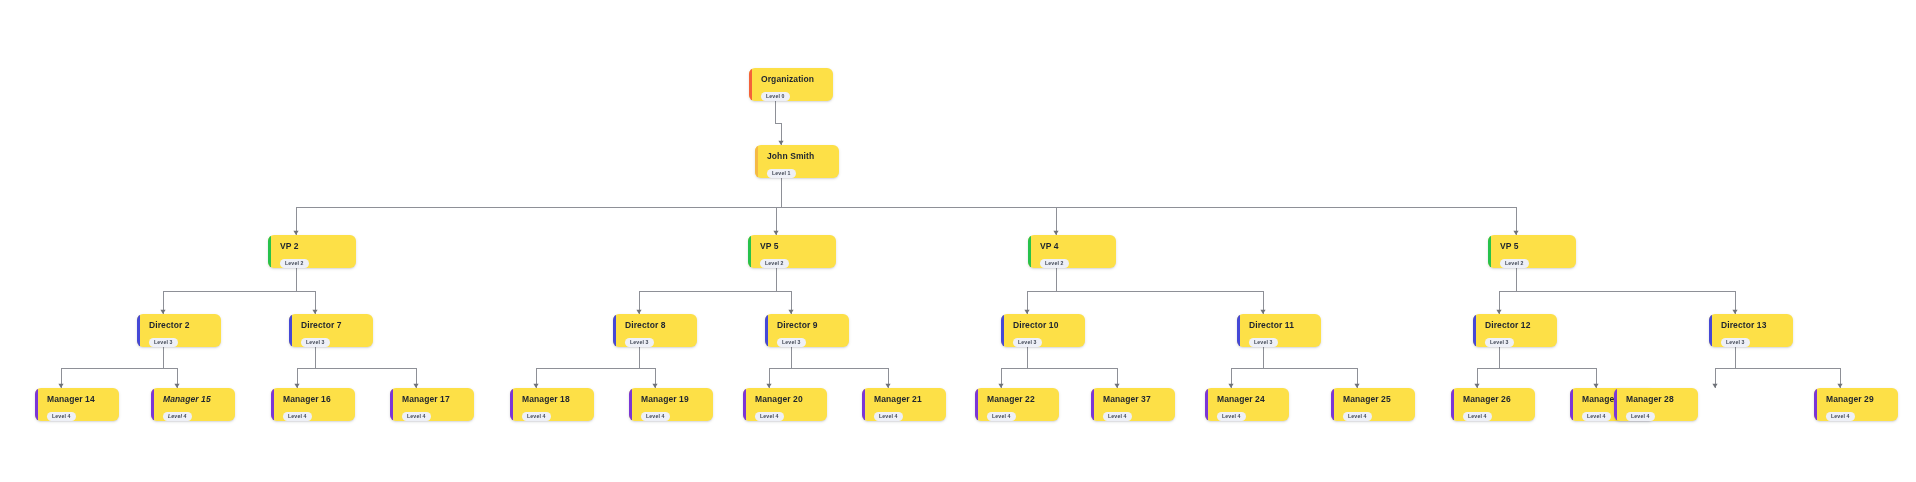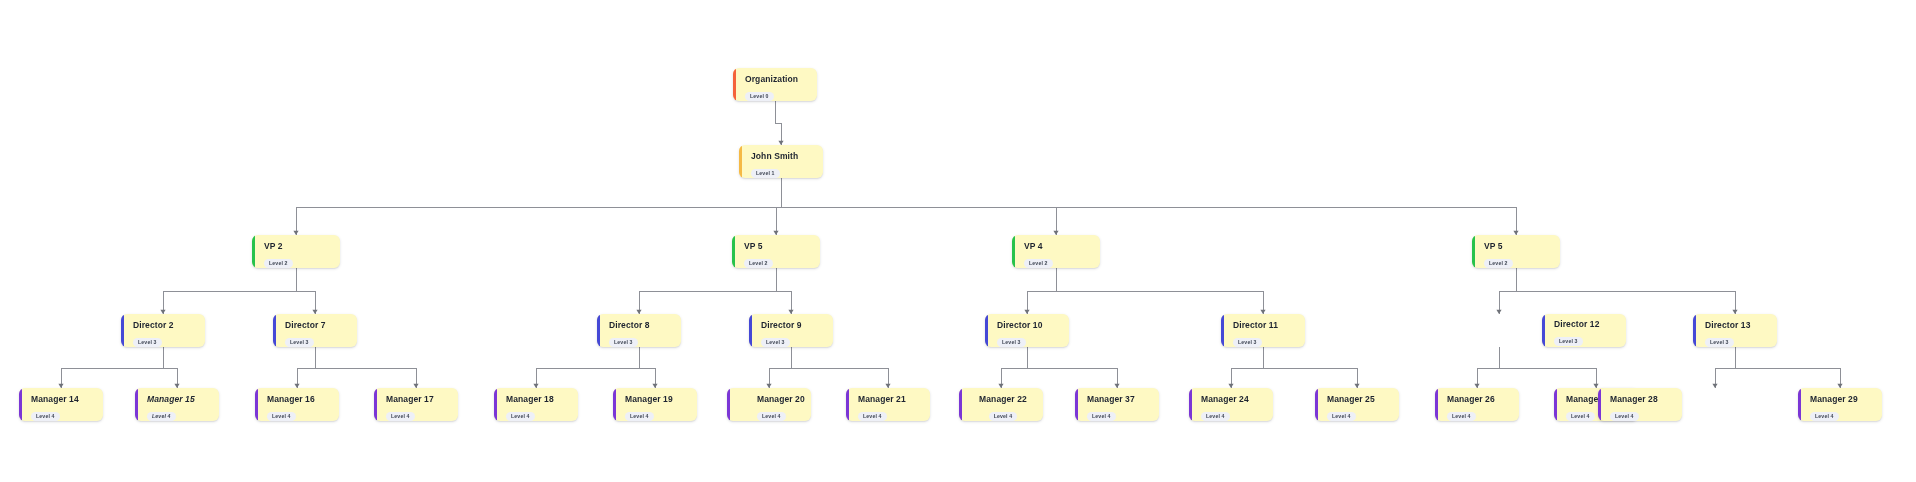--- a/index.html
+++ b/index.html
@@ -26,29 +26,30 @@
     position: absolute;
     left: 0; top: 0;
     width: 1916px;
     height: 482px;
     pointer-events: none;
   }
 
   
   .node {
     position: absolute;
-    background: #fef9c3;
+    background: #fde047;
     border-radius: 6px;
     box-shadow: 0 1px 3px rgba(15, 23, 42, 0.13),
                 0 1px 1px rgba(15, 23, 42, 0.06);
     overflow: hidden;
     display: flex;
     flex-direction: column;
     justify-content: flex-start;
     padding: 7px 0 0 0;
+    margin-left: 16px;
   }
 
   .node .accent {
     position: absolute;
     left: 0;
     top: 0;
     bottom: 0;
     width: 3px;
   }
 
@@ -214,21 +215,21 @@
         <div class="node-body"><div class="node-title">Director 9</div><span class="node-badge">Level 3</span></div>
       </div>
       <div class="node" style="left: 985px; top: 314px; width: 84px; height: 33px;">
         <span class="accent" style="background: rgb(69, 72, 214);"></span>
         <div class="node-body"><div class="node-title">Director 10</div><span class="node-badge">Level 3</span></div>
       </div>
       <div class="node" style="left: 1221px; top: 314px; width: 84px; height: 33px;">
         <span class="accent" style="background: rgb(69, 72, 214);"></span>
         <div class="node-body"><div class="node-title">Director 11</div><span class="node-badge">Level 3</span></div>
       </div>
-      <div class="node" style="left: 1542px; top: 314px; width: 84px; height: 33px; justify-content: flex-end;">
+      <div class="node" style="left: 1457px; top: 314px; width: 84px; height: 33px;">
         <span class="accent" style="background: rgb(69, 72, 214);"></span>
         <div class="node-body"><div class="node-title">Director 12</div><span class="node-badge">Level 3</span></div>
       </div>
       <div class="node" style="left: 1693px; top: 314px; width: 84px; height: 33px;">
         <span class="accent" style="background: rgb(69, 72, 214);"></span>
         <div class="node-body"><div class="node-title">Director 13</div><span class="node-badge">Level 3</span></div>
       </div>
       <div class="node" style="left: 19px; top: 388px; width: 84px; height: 33px;">
         <span class="accent" style="background: rgb(123, 54, 214);"></span>
         <div class="node-body"><div class="node-title">Manager 14</div><span class="node-badge">Level 4</span></div>
@@ -246,29 +247,29 @@
         <div class="node-body"><div class="node-title">Manager 17</div><span class="node-badge">Level 4</span></div>
       </div>
       <div class="node" style="left: 494px; top: 388px; width: 84px; height: 33px;">
         <span class="accent" style="background: rgb(123, 54, 214);"></span>
         <div class="node-body"><div class="node-title">Manager 18</div><span class="node-badge">Level 4</span></div>
       </div>
       <div class="node" style="left: 613px; top: 388px; width: 84px; height: 33px;">
         <span class="accent" style="background: rgb(123, 54, 214);"></span>
         <div class="node-body"><div class="node-title">Manager 19</div><span class="node-badge">Level 4</span></div>
       </div>
-      <div class="node" style="left: 727px; top: 388px; width: 84px; height: 33px; padding-left: 18px;">
+      <div class="node" style="left: 727px; top: 388px; width: 84px; height: 33px;">
         <span class="accent" style="background: rgb(123, 54, 214);"></span>
         <div class="node-body"><div class="node-title">Manager 20</div><span class="node-badge">Level 4</span></div>
       </div>
       <div class="node" style="left: 846px; top: 388px; width: 84px; height: 33px;">
         <span class="accent" style="background: rgb(123, 54, 214);"></span>
         <div class="node-body"><div class="node-title">Manager 21</div><span class="node-badge">Level 4</span></div>
       </div>
-      <div class="node" style="left: 959px; top: 388px; width: 84px; height: 33px; text-align: center;">
+      <div class="node" style="left: 959px; top: 388px; width: 84px; height: 33px;">
         <span class="accent" style="background: rgb(123, 54, 214);"></span>
         <div class="node-body"><div class="node-title">Manager 22</div><span class="node-badge">Level 4</span></div>
       </div>
       <div class="node" style="left: 1075px; top: 388px; width: 84px; height: 33px;">
         <span class="accent" style="background: rgb(123, 54, 214);"></span>
         <div class="node-body"><div class="node-title">Manager 37</div><span class="node-badge">Level 4</span></div>
       </div>
       <div class="node" style="left: 1189px; top: 388px; width: 84px; height: 33px;">
         <span class="accent" style="background: rgb(123, 54, 214);"></span>
         <div class="node-body"><div class="node-title">Manager 24</div><span class="node-badge">Level 4</span></div>

